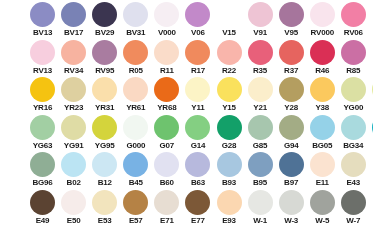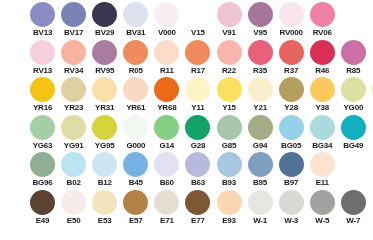--- a/index.html
+++ b/index.html
@@ -80,20 +80,24 @@
       </div>
     <div class="swatch-cell">
         <div class="swatch-dot" style="background-color: rgb(223, 224, 238);"></div>
         <div class="swatch-label">BV31</div>
       </div>
     <div class="swatch-cell">
         <div class="swatch-dot" style="background-color: rgb(246, 238, 243);"></div>
         <div class="swatch-label">V000</div>
       </div>
     <div class="swatch-cell">
+        <div class="swatch-dot" style="background-color: rgb(194, 137, 201);"></div>
+        <div class="swatch-label">V06</div>
+      </div>
+    <div class="swatch-cell">
         <div class="swatch-dot"></div>
         <div class="swatch-label">V15</div>
       </div>
     <div class="swatch-cell">
         <div class="swatch-dot" style="background-color: rgb(238, 196, 212);"></div>
         <div class="swatch-label">V91</div>
       </div>
     <div class="swatch-cell">
         <div class="swatch-dot" style="background-color: rgb(166, 117, 156);"></div>
         <div class="swatch-label">V95</div>
@@ -217,20 +221,24 @@
       </div>
     <div class="swatch-cell">
         <div class="swatch-dot" style="background-color: rgb(212, 212, 60);"></div>
         <div class="swatch-label">YG95</div>
       </div>
     <div class="swatch-cell">
         <div class="swatch-dot" style="background-color: rgb(241, 247, 241);"></div>
         <div class="swatch-label">G000</div>
       </div>
     <div class="swatch-cell">
+        <div class="swatch-dot" style="background-color: rgb(110, 195, 110);"></div>
+        <div class="swatch-label">G07</div>
+      </div>
+    <div class="swatch-cell">
         <div class="swatch-dot" style="background-color: rgb(132, 207, 130);"></div>
         <div class="swatch-label">G14</div>
       </div>
     <div class="swatch-cell">
         <div class="swatch-dot" style="background-color: rgb(19, 160, 105);"></div>
         <div class="swatch-label">G28</div>
       </div>
     <div class="swatch-cell">
         <div class="swatch-dot" style="background-color: rgb(167, 198, 174);"></div>
         <div class="swatch-label">G85</div>
@@ -287,20 +295,24 @@
         <div class="swatch-label">B95</div>
       </div>
     <div class="swatch-cell">
         <div class="swatch-dot" style="background-color: rgb(79, 114, 150);"></div>
         <div class="swatch-label">B97</div>
       </div>
     <div class="swatch-cell">
         <div class="swatch-dot" style="background-color: rgb(251, 227, 208);"></div>
         <div class="swatch-label">E11</div>
       </div>
+    <div class="swatch-cell">
+        <div class="swatch-dot" style="background-color: rgb(229, 221, 190);"></div>
+        <div class="swatch-label">E43</div>
+      </div>
   </div>
 
   <div class="swatch-row">
     <div class="swatch-cell">
         <div class="swatch-dot" style="background-color: rgb(91, 67, 50);"></div>
         <div class="swatch-label">E49</div>
       </div>
     <div class="swatch-cell">
         <div class="swatch-dot" style="background-color: rgb(246, 236, 234);"></div>
         <div class="swatch-label">E50</div>

